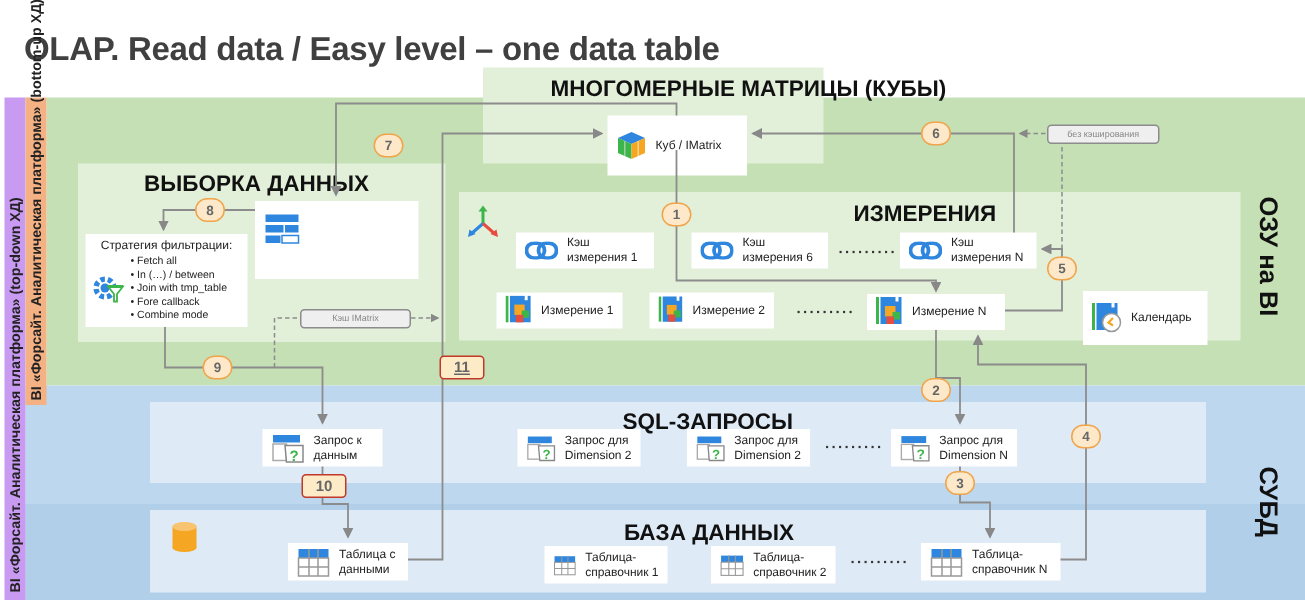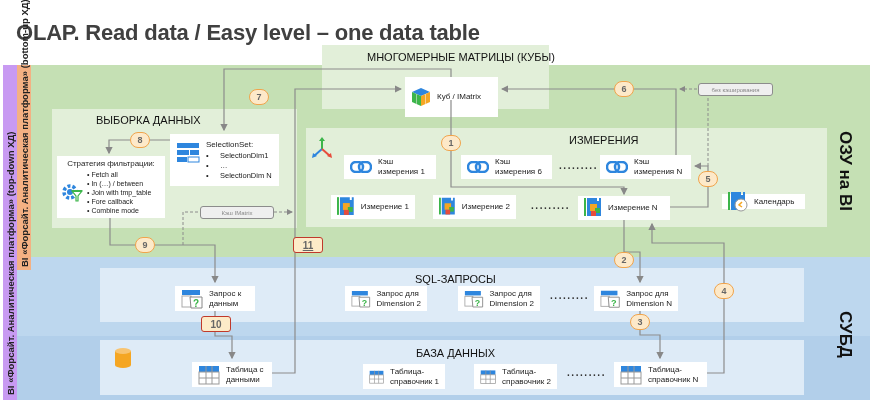--- a/index.html
+++ b/index.html
@@ -17,21 +17,21 @@
            transform-origin: 0 0; transform: rotate(-90deg); }
 
   
   .zone-ram { left: 31px; top: 65px; width: 839px; height: 192px; background: #c5e0b4; }
   .zone-dbms { left: 17px; top: 257px; width: 853px; height: 143px; background: #bdd7ee; }
   .zone-dbms2 { left: 17px; top: 336px; width: 853px; height: 64px; background: #b2cfea; }
 
   .panel-green { background: #e2efd9; }
   .panel-blue { background: #deebf7; }
 
-  .panel-title { position: absolute; font-size: 11px; font-weight: normal; color: #111; white-space: nowrap; text-align: right; }
+  .panel-title { position: absolute; font-size: 15px; font-weight: bold; color: #111; white-space: nowrap; text-align: right; }
 
   .side-label { position: absolute; font-size: 17px; font-weight: bold; color: #111; white-space: nowrap;
                 transform-origin: 0 0; transform: rotate(90deg); }
 
   .card { position: absolute; background: #fff; display: flex; align-items: center; gap: 6px; padding: 0 6px; font-size: 8px; line-height: 1.25; color: #222; }
   .card .txt { white-space: nowrap; }
 
   .badge { position: absolute; width: 20px; height: 16px; border-radius: 8px; background: #fde9c9; border: 1.5px solid #f0a44c;
            font-size: 9px; font-weight: bold; color: #666; display: flex; align-items: center; justify-content: center; }
   .badge-red { position: absolute; width: 30px; height: 16px; border-radius: 3px; background: #fdebc8; border: 1.5px solid #c0392b;
@@ -84,28 +84,20 @@
 <div class="abs panel-green" style="left:52px; top:109px; width:245px; height:119px;"></div>
 <div class="panel-title" style="left:96px; top:114px;">ВЫБОРКА ДАННЫХ</div>
 <div class="card" style="left:170px; top:134px; width:109px; height:52px; align-items:flex-start; padding-top:6px;">
   <svg width="24" height="22" viewBox="0 0 24 22" style="margin-top:2px;">
     <rect x="1" y="1" width="22" height="5" fill="#2e86de"></rect>
     <rect x="1" y="8" width="12" height="5" fill="#2e86de"></rect>
     <rect x="14" y="8" width="9" height="5" fill="#2e86de"></rect>
     <rect x="1" y="15" width="10" height="5" fill="#2e86de"></rect>
     <rect x="12" y="15" width="11" height="5" fill="none" stroke="#2e86de" stroke-width="1"></rect>
   </svg>
-  <div>
-    <div style="font-size:8px; margin-bottom:1px;">SelectionSet:</div>
-    <ul class="bullets">
-      <li>SelectionDim1</li>
-      <li>…</li>
-      <li>SelectionDim N</li>
-    </ul>
-  </div>
 </div>
 <div class="abs" style="left:57px; top:156px; width:108px; height:62px; background:#fff; padding:3px 4px;">
   <div class="strategy-title">Стратегия фильтрации:</div>
   <div style="display:flex; gap:4px; align-items:center;">
     <svg width="22" height="22" viewBox="0 0 22 22">
       <circle cx="9" cy="10" r="6" fill="none" stroke="#2e86de" stroke-width="3.5" stroke-dasharray="3 2"></circle>
       <circle cx="9" cy="10" r="3" fill="#2e86de"></circle>
       <polygon points="11,9 21,9 17,14 17,19 15,19 15,14" fill="#fff" stroke="#3cb54a" stroke-width="1.2"></polygon>
       <rect x="11" y="8" width="10" height="2" fill="#3cb54a"></rect>
     </svg>
@@ -177,21 +169,21 @@
 <div class="card" style="left:578px; top:196px; width:92px; height:24px;">
   <svg width="18" height="20" viewBox="0 0 18 20">
       <rect x="0" y="0" width="2" height="18" fill="#3cb54a"></rect>
       <path d="M3 0 H13 V3 H15 V0 H17 V18 H3 Z" fill="#2e86de"></path>
       <rect x="6" y="6" width="7" height="7" fill="#f5a623"></rect>
       <rect x="11" y="10" width="5" height="5" fill="#3cb54a"></rect>
       <rect x="7" y="13" width="5" height="5" fill="#e74c3c"></rect>
     </svg>
   <span class="txt">Измерение N</span>
 </div>
-<div class="card" style="left:722px; top:194px; width:83px; height:15px;">
+<div class="card" style="left:722px; top:194px; width:83px; height:36px;">
   <svg width="20" height="20" viewBox="0 0 20 20">
       <rect x="0" y="0" width="2" height="18" fill="#3cb54a"></rect>
       <path d="M3 0 H13 V3 H15 V0 H17 V18 H3 Z" fill="#2e86de"></path>
       <circle cx="13" cy="13" r="6" fill="#fff" stroke="#999" stroke-width="1"></circle>
       <path d="M14 10 L11 13 L14 15" fill="none" stroke="#f5a623" stroke-width="1.5"></path>
     </svg>
   <span class="txt">Календарь</span>
 </div>
 
 <div class="abs panel-blue" style="left:100px; top:268px; width:704px; height:54px;"></div>

